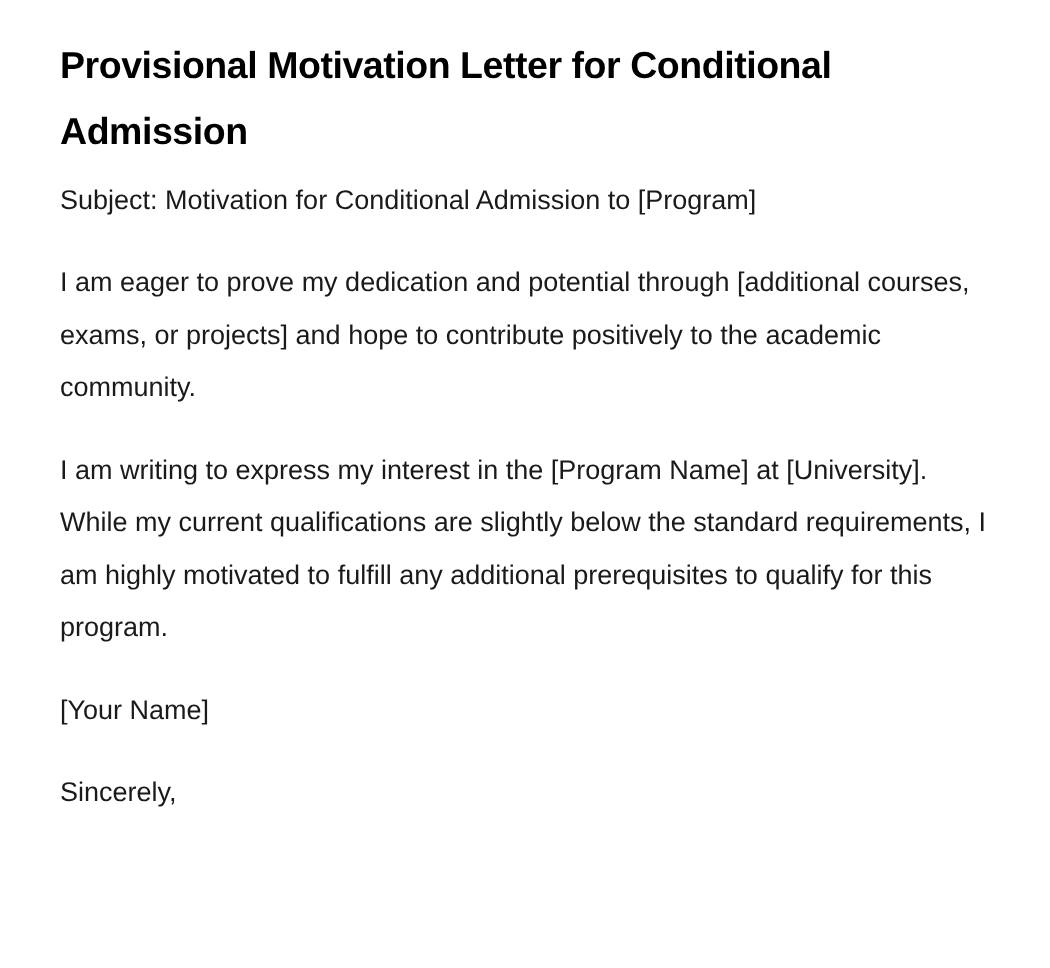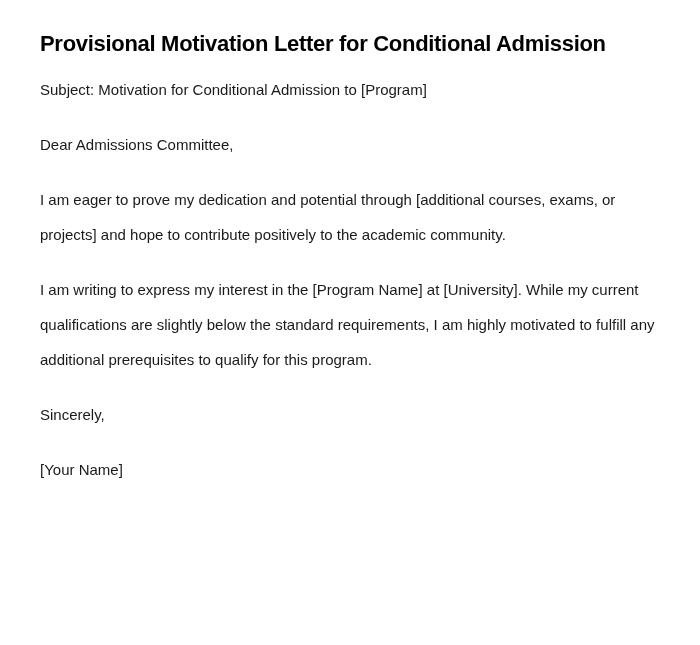--- a/index.html
+++ b/index.html
@@ -1,25 +1,24 @@
 <!DOCTYPE html>
 <html><head>
   <meta charset="utf-8">
   <style>
     html, body { margin: 0; padding: 0; background: #ffffff; }
     body { width: 700px; height: 645px; overflow: hidden; font-family: "Liberation Sans", sans-serif; color: #111111; }
     .page { padding: 22px 40px 0 40px; }
-    h1 { font-family: "Liberation Sans", sans-serif; font-weight: bold; font-size: 22px; line-height: 44px; margin: 0 0 6px 0; letter-spacing: -0.3px; color: #000; }
-    p { font-size: 15px; line-height: 35px; margin: 0 0 20px 0; color: #1a1a1a; }
+    h1 { font-family: "Liberation Sans", sans-serif; font-weight: bold; font-size: 25px; line-height: 44px; margin: 0 0 6px 0; letter-spacing: -0.3px; color: #000; }
+    p { font-size: 18px; line-height: 35px; margin: 0 0 20px 0; color: #1a1a1a; }
     p.subject { margin-bottom: 20px; }
   </style>
 </head>
 <body>
 
 <div class="page">
   <h1>Provisional Motivation Letter for Conditional Admission</h1>
   <p class="subject">Subject: Motivation for Conditional Admission to [Program]</p>
-  <p>Dear Admissions Committee,</p>
   <p>I am eager to prove my dedication and potential through [additional courses, exams, or projects] and hope to contribute positively to the academic community.</p>
   <p>I am writing to express my interest in the [Program Name] at [University]. While my current qualifications are slightly below the standard requirements, I am highly motivated to fulfill any additional prerequisites to qualify for this program.</p>
+  <p>[Your Name]</p>
   <p>Sincerely,</p>
-  <p>[Your Name]</p>
 </div>
 
 </body></html>

